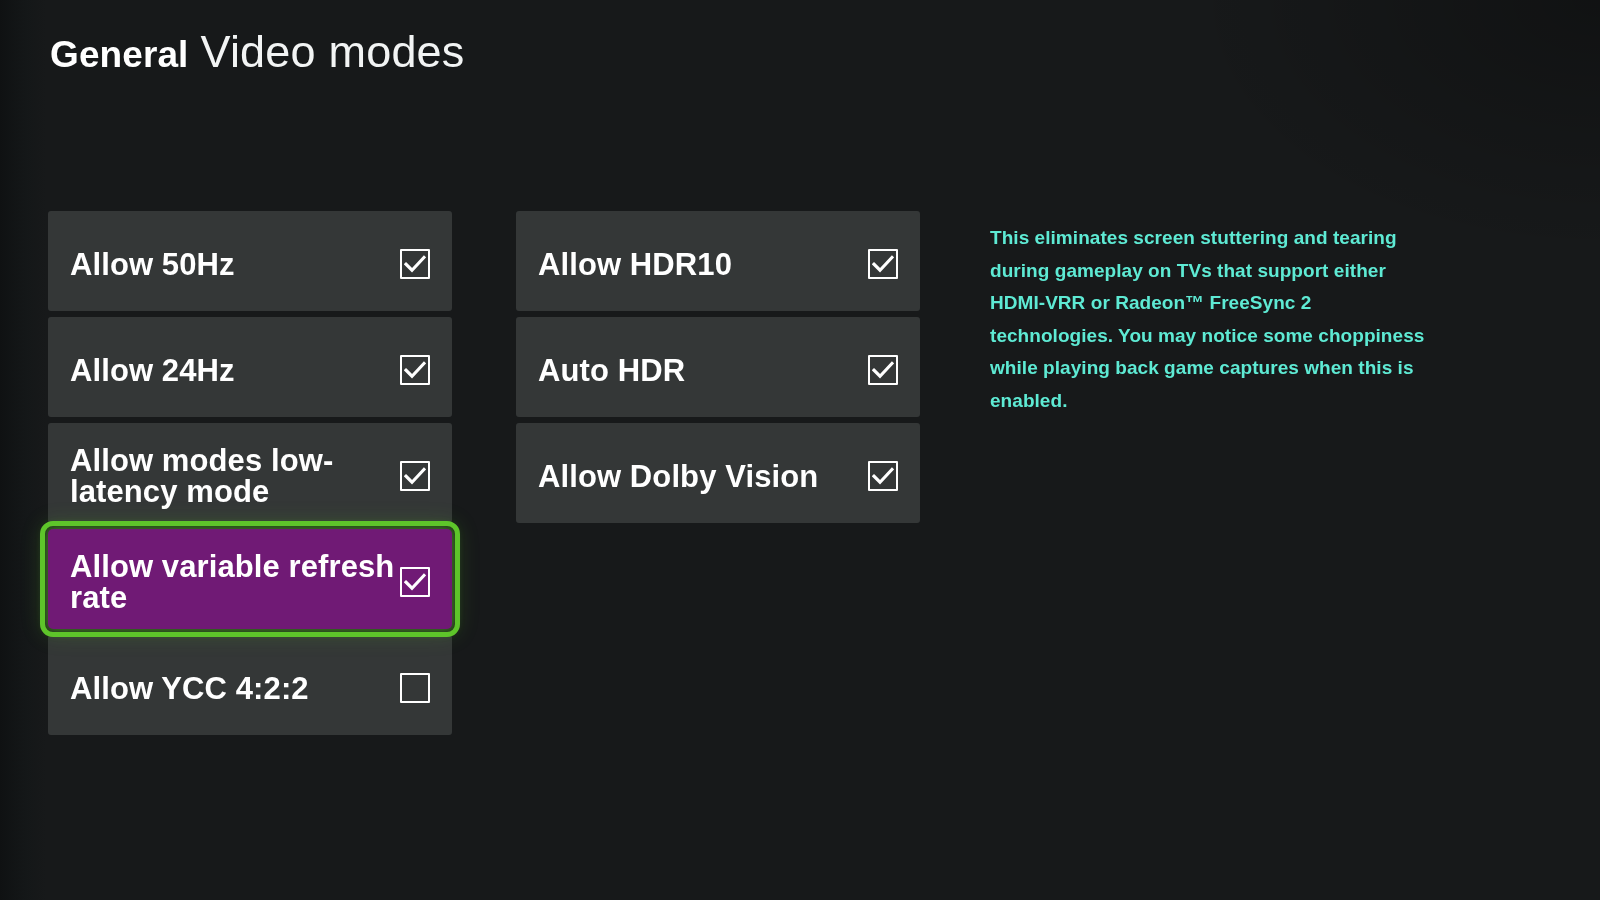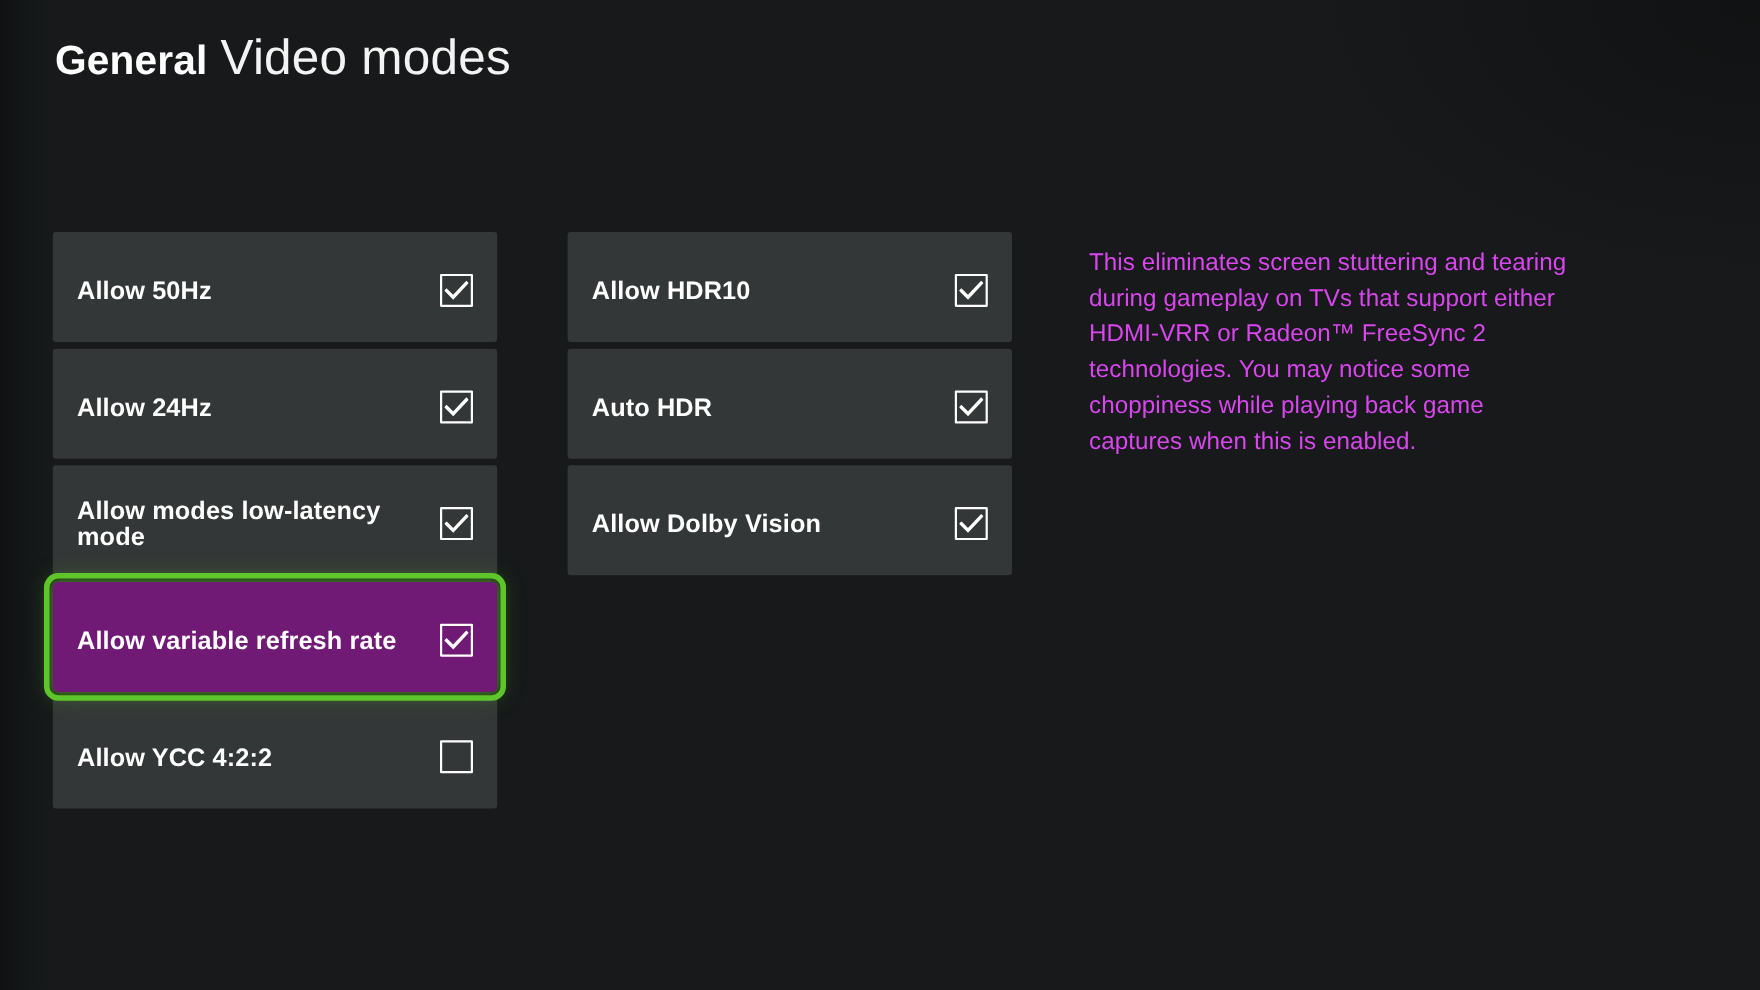--- a/index.html
+++ b/index.html
@@ -83,21 +83,21 @@
     height:100px;
     background:#343737;
     border-radius:3px;
     display:flex;
     align-items:center;
     justify-content:space-between;
     padding:0 22px 0 22px;
   }
   
   .option-row .option-label {
-    font-size:23px;
+    font-size:31px;
     font-weight:bold;
     letter-spacing:0.1px;
     color:#ffffff;
     line-height:1;
     position:relative;
     top:3px;
   }
 
   
   .option-row.is-focused {
@@ -129,24 +129,24 @@
   .checkbox.is-checked .tick { display:block; }
 
   
   .description-panel {
     position:absolute;
     left:990px;
     top:222px;
     width:440px;
   }
   .description-text {
-    font-size:22px;
-    font-weight:normal;
+    font-size:19px;
+    font-weight:bold;
     line-height:32.5px;
-    color:#d946ef;
+    color:#5eead4;
     letter-spacing:0.05px;
   }
 </style>
 </head>
 <body>
 
 <div class="edge-vignette"></div>
 <div class="corner-vignette"></div>
 
 <header class="page-header">

